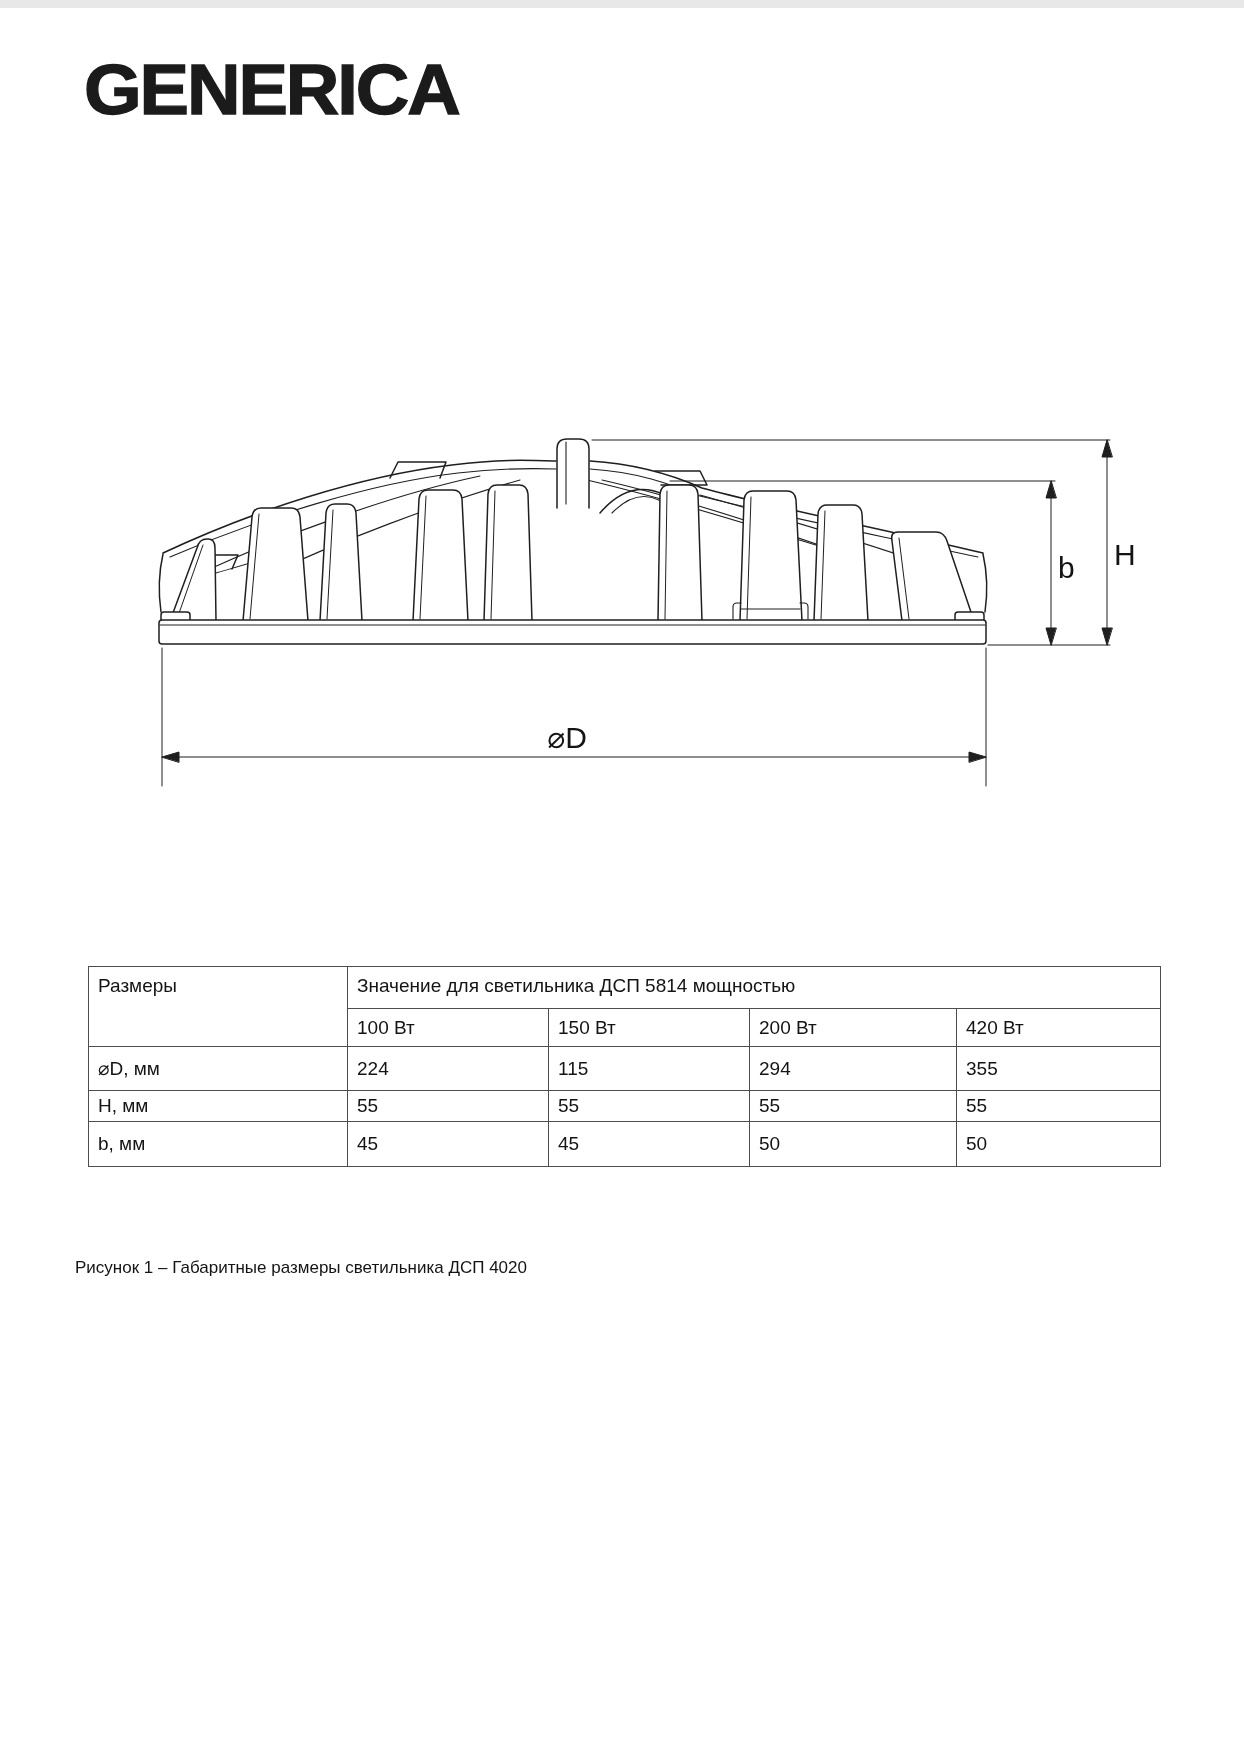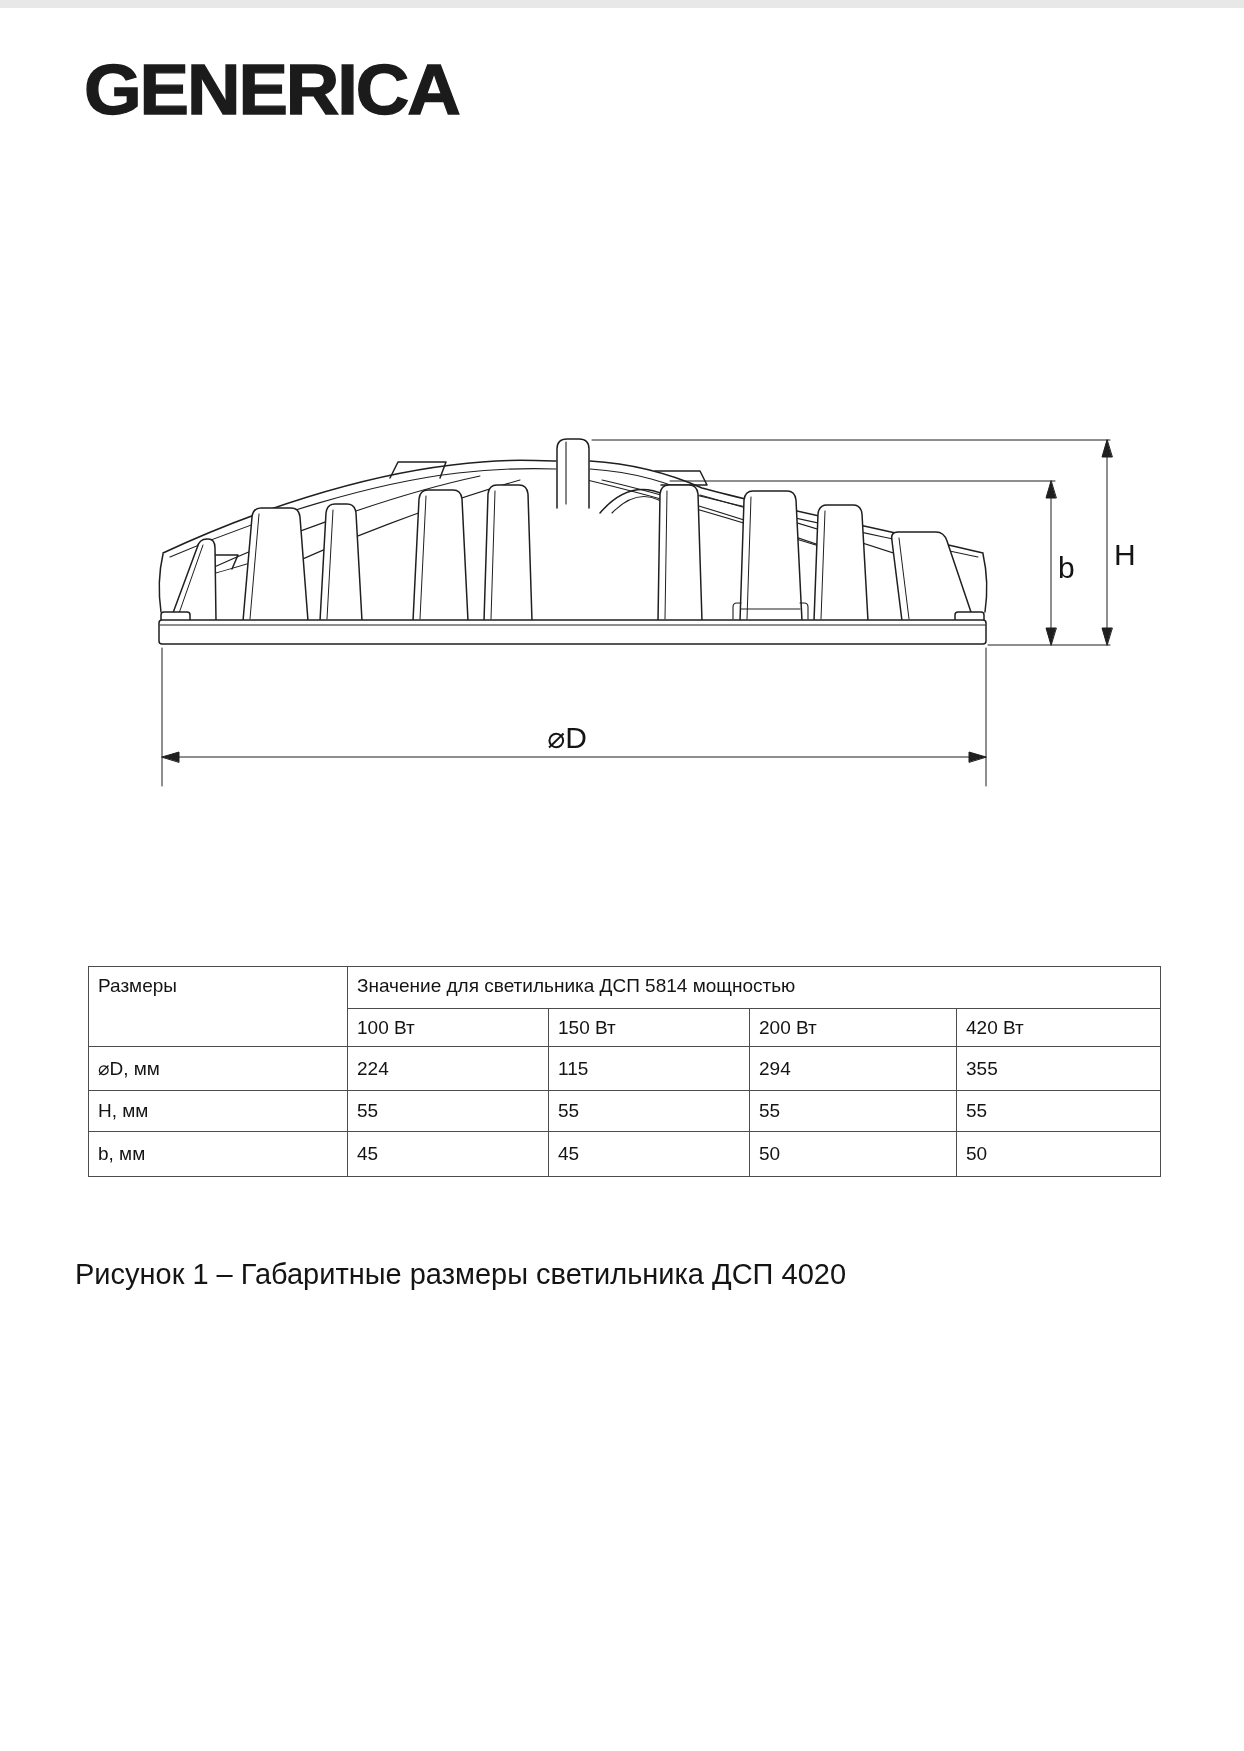--- a/index.html
+++ b/index.html
@@ -34,21 +34,21 @@
   }
   table.spec td{
     border:1px solid #4d4d4d;
     padding:0 12px 0 9px;
     vertical-align:middle;
     overflow:hidden;white-space:nowrap;
   }
   table.spec td.top{vertical-align:top;padding-top:8px;}
   .caption{
     position:absolute;left:75px;top:1250px;
-    font-size:29px;color:#141414;white-space:nowrap;
+    font-size:17px;color:#141414;white-space:nowrap;
   }
 </style>
 </head>
 <body>
 
 <div class="page">
 
   <div class="logo">GENERICA</div>
 
   <svg class="drawing-svg" width="1244" height="820" viewBox="0 0 1244 820" fill="none" stroke="#1f1f1f" stroke-width="1.5" stroke-linecap="round" stroke-linejoin="round">
@@ -167,21 +167,21 @@
       <td>200 Вт</td>
       <td>420 Вт</td>
     </tr>
     <tr style="height:44px">
       <td>⌀D, мм</td>
       <td>224</td>
       <td>115</td>
       <td>294</td>
       <td>355</td>
     </tr>
-    <tr style="height:41px">
+    <tr style="height:31px">
       <td>H, мм</td>
       <td>55</td>
       <td>55</td>
       <td>55</td>
       <td>55</td>
     </tr>
     <tr style="height:45px">
       <td>b, мм</td>
       <td>45</td>
       <td>45</td>

